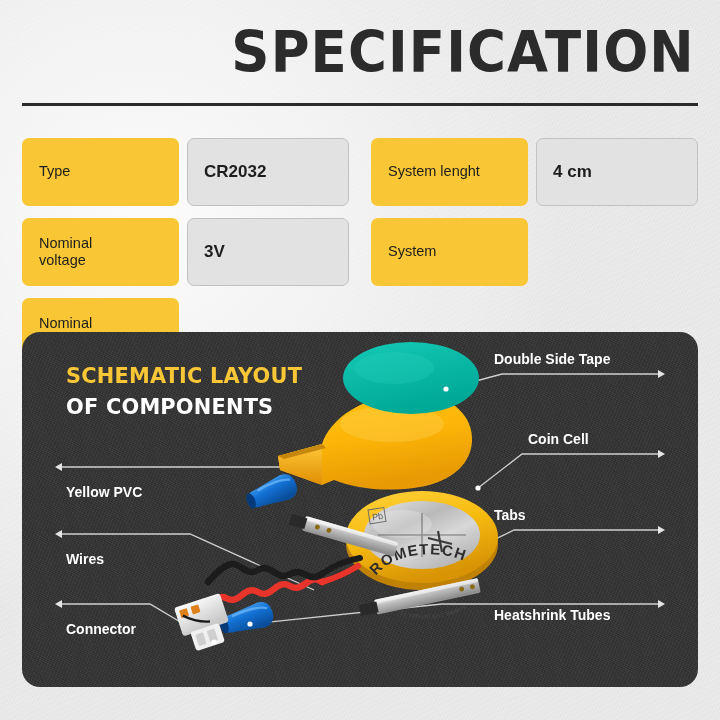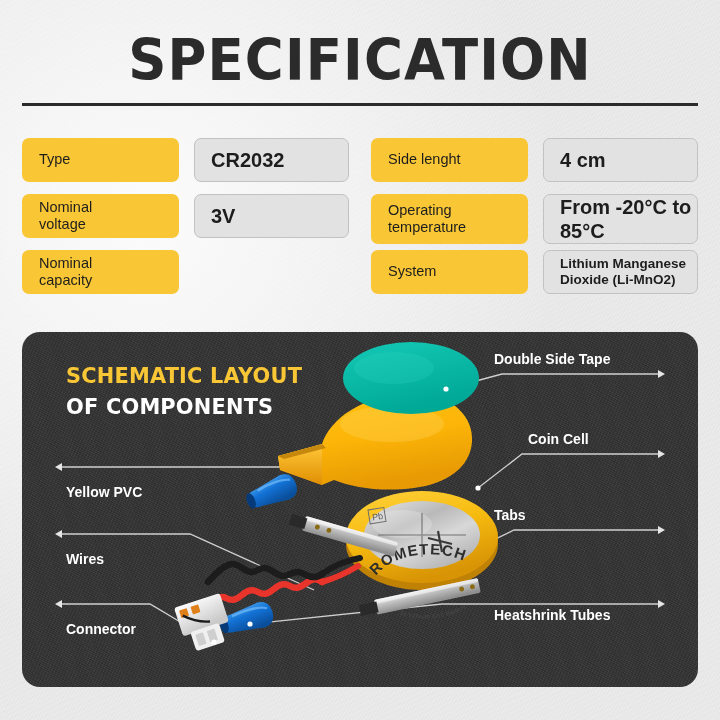--- a/index.html
+++ b/index.html
@@ -20,22 +20,22 @@
     background-color: #ececec;
     background-image:
       radial-gradient(circle at 20% 30%, rgba(255,255,255,0.85) 0%, rgba(255,255,255,0) 55%),
       repeating-linear-gradient(37deg, rgba(0,0,0,0.018) 0px, rgba(0,0,0,0.018) 1px, rgba(255,255,255,0.02) 1px, rgba(255,255,255,0.02) 2px),
       repeating-linear-gradient(119deg, rgba(0,0,0,0.015) 0px, rgba(0,0,0,0.015) 1px, rgba(255,255,255,0.02) 1px, rgba(255,255,255,0.02) 3px);
   }
 
   
   #title-wrap {
     position: absolute;
-    left: 0; right: 0; top: 32px;
-    text-align: center;
+    left: 0; right: 0; top: 24px;
+    text-align: right;
   }
   #title {
     font-family: "DejaVu Sans", sans-serif;
     font-size: 57px;
     font-weight: bold;
     letter-spacing: 1.2px;
     color: #2b2b2b;
     line-height: 1;
     transform: scaleX(0.93);
     transform-origin: center;
@@ -61,22 +61,22 @@
     row-gap: 12px;
   }
   .spec-col {
     display: flex;
     flex-direction: column;
     row-gap: 12px;
   }
   .spec-row {
     display: grid;
     grid-template-columns: 157px 1fr;
-    column-gap: 15px;
-    height: 44px;
+    column-gap: 8px;
+    height: 68px;
   }
   .spec-label {
     background: #f9c735;
     border-radius: 7px;
     display: flex;
     align-items: center;
     padding: 0 0 0 17px;
     box-sizing: border-box;
     font-size: 14.5px;
     color: #1d1d1d;
@@ -84,21 +84,21 @@
     font-weight: 400;
   }
   .spec-value {
     background: #e2e2e2;
     border: 1px solid #c2c2c2;
     border-radius: 7px;
     display: flex;
     align-items: center;
     padding: 0 0 0 16px;
     box-sizing: border-box;
-    font-size: 20px;
+    font-size: 17px;
     font-weight: bold;
     color: #1d1d1d;
     line-height: 1.2;
   }
 
   
   #schematic {
     position: absolute;
     left: 22px;
     top: 332px;
@@ -173,32 +173,25 @@
         <div class="spec-value">3V</div>
       </div>
       <div class="spec-row">
         <div class="spec-label" style="white-space:pre-line">Nominal
 capacity</div>
       </div>
     </div>
 
     <div class="spec-col">
       <div class="spec-row">
-        <div class="spec-label">Side lenght</div>
+        <div class="spec-label">System lenght</div>
         <div class="spec-value">4 cm</div>
       </div>
       <div class="spec-row">
-        <div class="spec-label" style="white-space:pre-line">Operating
-temperature</div>
-        <div class="spec-value">From -20°C to 85°C</div>
-      </div>
-      <div class="spec-row">
         <div class="spec-label">System</div>
-        <div class="spec-value" style="white-space:pre-line; font-size:13.5px">Lithium Manganese
-Dioxide (Li-MnO2)</div>
       </div>
     </div>
 
   </div>
 
   <div id="schematic">
 
     <div id="sch-title">
       <div id="sch-title-1">SCHEMATIC LAYOUT</div>
       <div id="sch-title-2">OF COMPONENTS</div>

